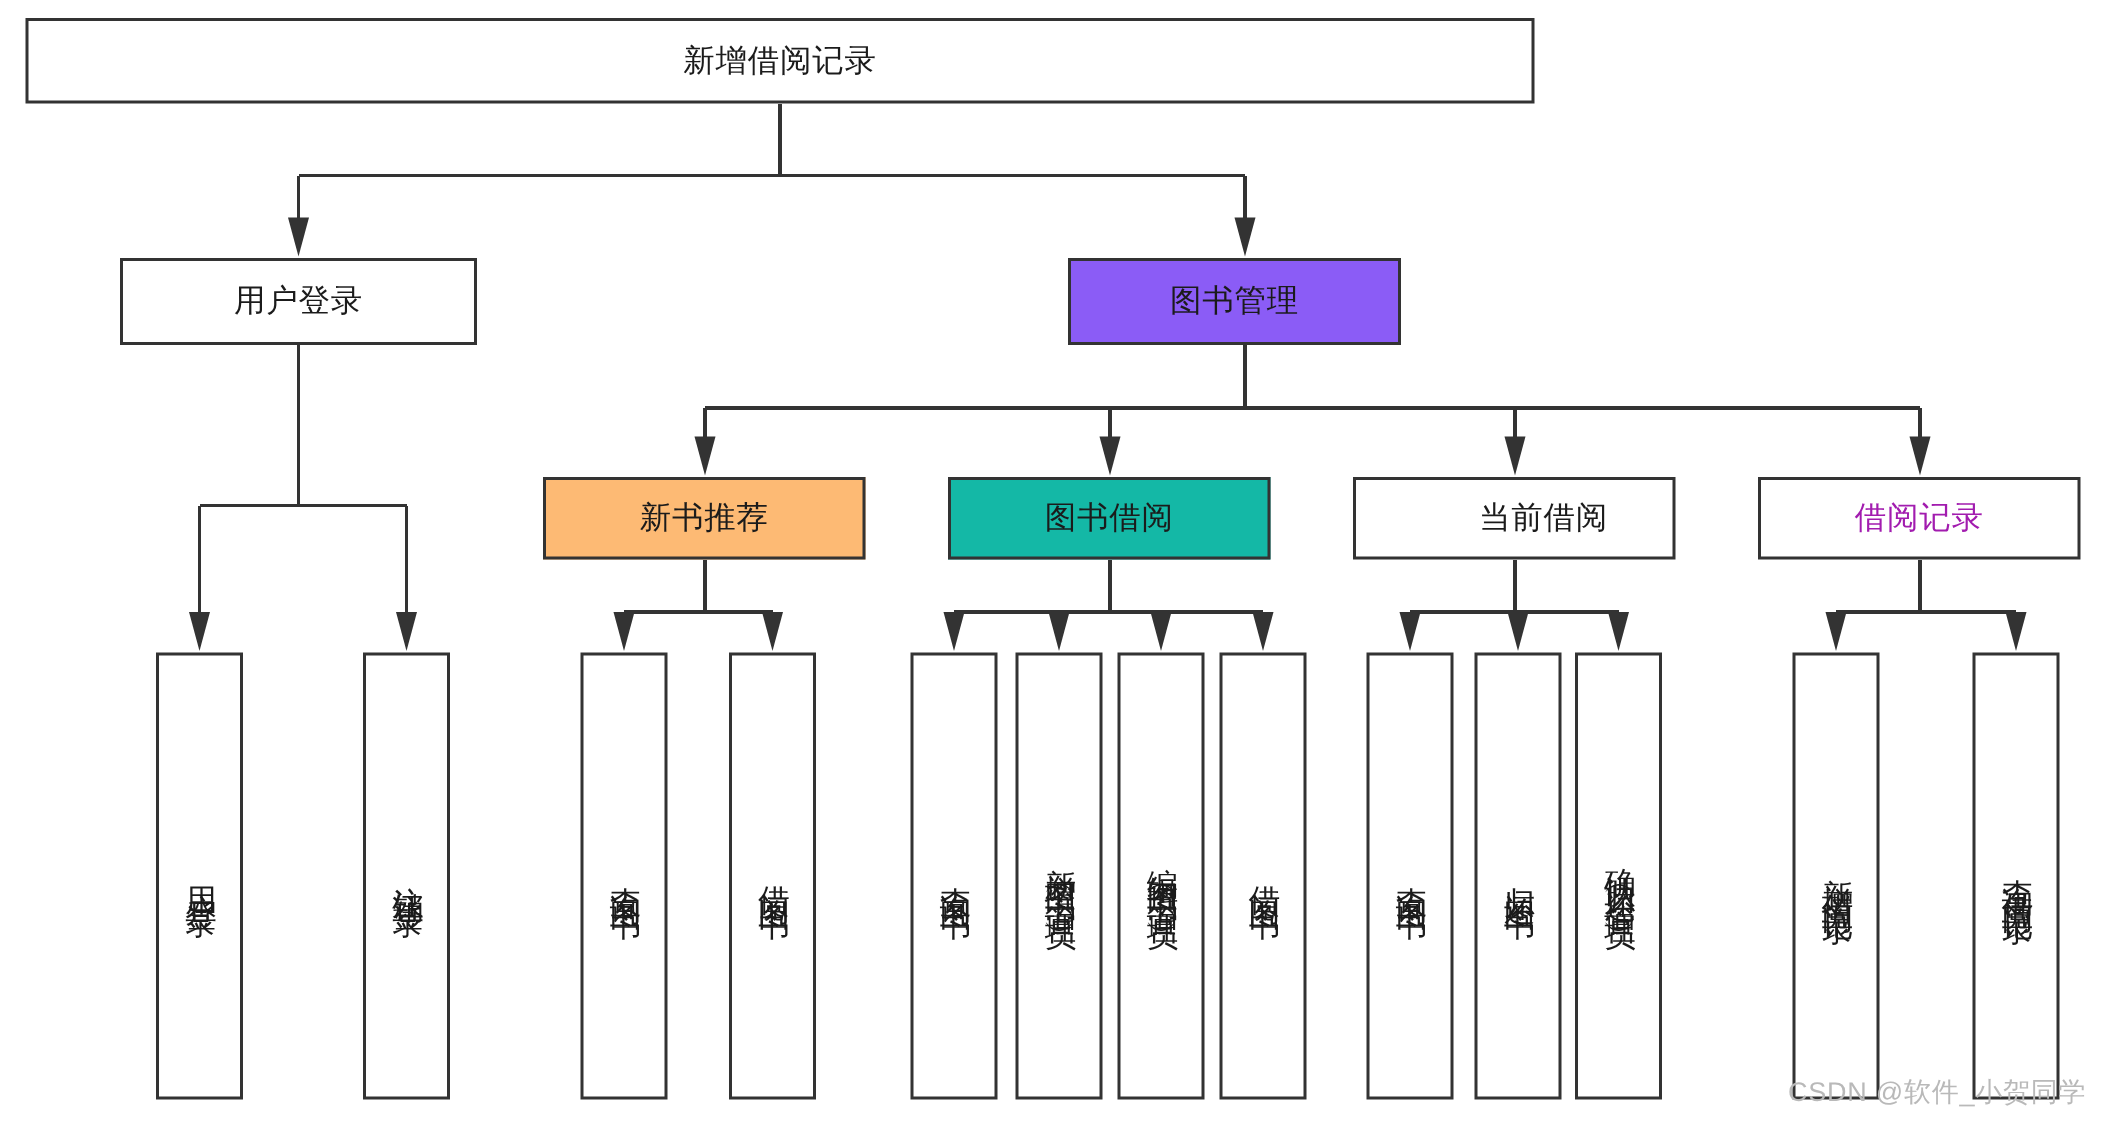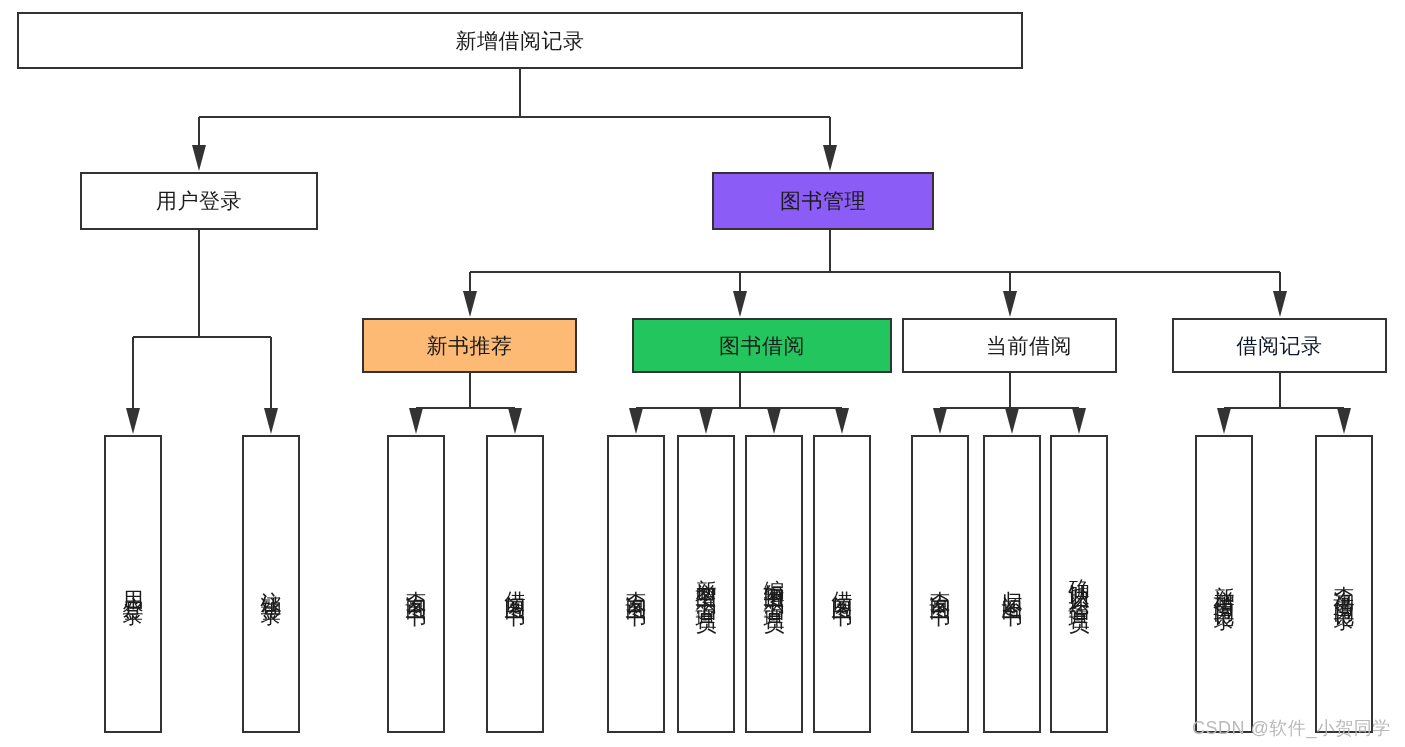--- a/index.html
+++ b/index.html
@@ -127,28 +127,28 @@
       </div>
       <div class="node-box" style="left: 80px; top: 172px; width: 238px; height: 58px; border-color: rgb(51, 51, 51); background: rgb(255, 255, 255);">
         <span class="node-label-h" style="color: rgb(27, 27, 27);">用户登录</span>
       </div>
       <div class="node-box" style="left: 712px; top: 172px; width: 222px; height: 58px; border-color: rgb(51, 51, 51); background: #8b5cf6;">
         <span class="node-label-h" style="color: rgb(27, 27, 27);">图书管理</span>
       </div>
       <div class="node-box" style="left: 362px; top: 318px; width: 215px; height: 55px; border-color: rgb(51, 51, 51); background: #fdba74;">
         <span class="node-label-h" style="color: rgb(27, 27, 27);">新书推荐</span>
       </div>
-      <div class="node-box" style="left: 632px; top: 318px; width: 260px; height: 55px; border-color: rgb(51, 51, 51); background: #22c55e;">
+      <div class="node-box" style="left: 632px; top: 318px; width: 215px; height: 55px; border-color: rgb(51, 51, 51); background: #14b8a6;">
         <span class="node-label-h" style="color: rgb(27, 27, 27);">图书借阅</span>
       </div>
       <div class="node-box" style="left: 902px; top: 318px; width: 215px; height: 55px; border-color: rgb(51, 51, 51); background: rgb(255, 255, 255); padding-left: 39px;">
         <span class="node-label-h" style="color: rgb(27, 27, 27);">当前借阅</span>
       </div>
       <div class="node-box" style="left: 1172px; top: 318px; width: 215px; height: 55px; border-color: rgb(51, 51, 51); background: rgb(255, 255, 255);">
-        <span class="node-label-h" style="color: #0f172a;">借阅记录</span>
+        <span class="node-label-h" style="color: #a21caf;">借阅记录</span>
       </div>
       <div class="node-box" style="left: 104px; top: 435px; width: 58px; height: 298px; border-color: rgb(51, 51, 51); background: rgb(255, 255, 255);">
         <span class="node-label-v" style="color: rgb(27, 27, 27);">用户登录</span>
       </div>
       <div class="node-box" style="left: 242px; top: 435px; width: 58px; height: 298px; border-color: rgb(51, 51, 51); background: rgb(255, 255, 255);">
         <span class="node-label-v" style="color: rgb(27, 27, 27);">注销登录</span>
       </div>
       <div class="node-box" style="left: 387px; top: 435px; width: 58px; height: 298px; border-color: rgb(51, 51, 51); background: rgb(255, 255, 255);">
         <span class="node-label-v" style="color: rgb(27, 27, 27);">查询图书</span>
       </div>

